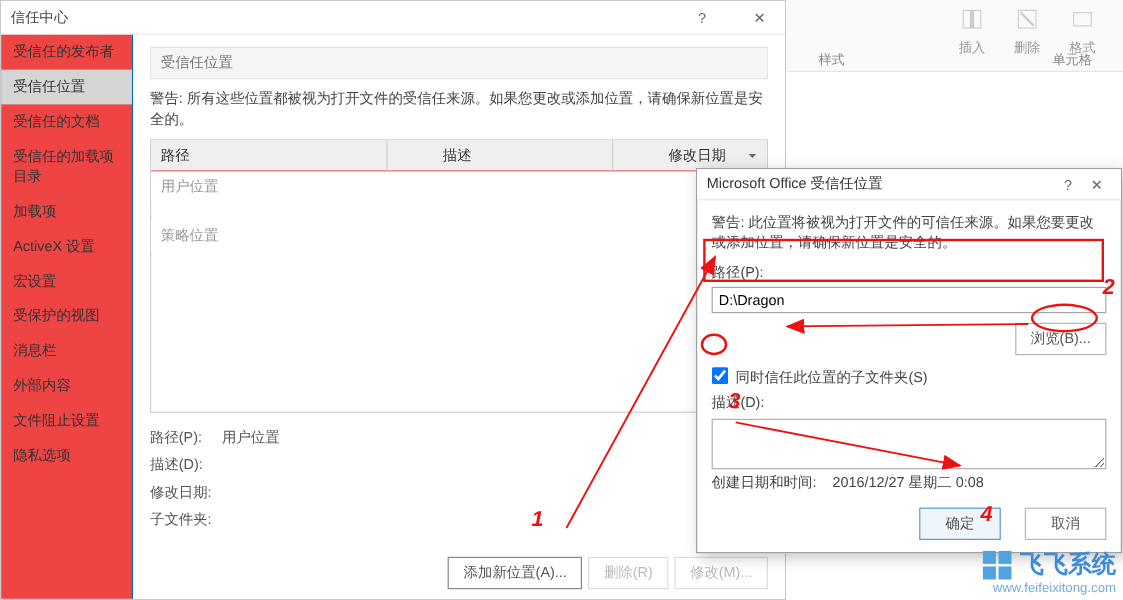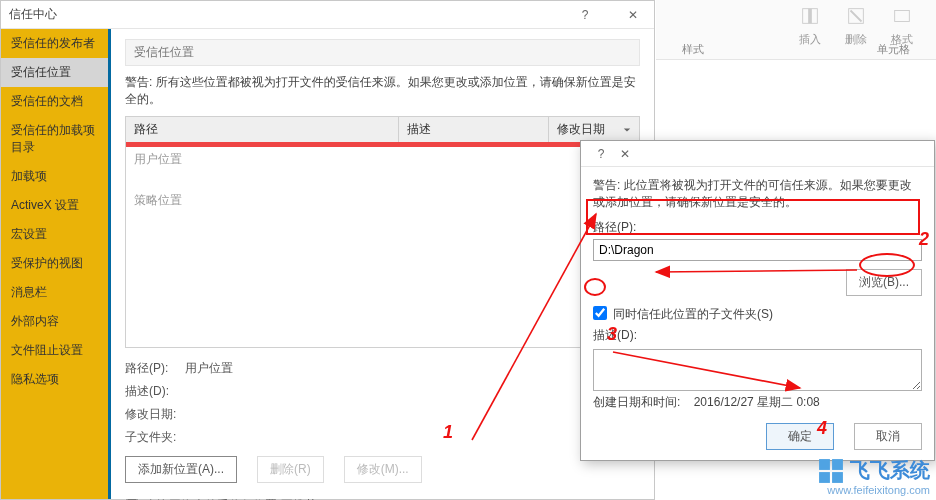--- a/index.html
+++ b/index.html
@@ -5,44 +5,44 @@
 * { box-sizing: border-box; margin: 0; padding: 0; }
 body { font-family: 'Microsoft YaHei', SimSun, sans-serif; font-size: 12px; color: #333; background: #fff; width: 936px; height: 500px; overflow: hidden; position: relative; }
 
 
 .trust-center { position: absolute; left: 0; top: 0; width: 655px; height: 500px; border: 1px solid #c8c8c8; background: #fff; }
 .tc-titlebar { height: 28px; background: #fff; display: flex; align-items: center; padding: 0 8px; border-bottom: 1px solid #e5e5e5; gap: 22px; }
 .tc-title { flex: 1; font-size: 12px; color: #444; }
 .tc-titlebar .win-btn { width: 26px; text-align: center; color: #666; cursor: pointer; }
 
 .tc-body { display: flex; height: calc(100% - 28px); }
-.tc-sidebar { width: 110px; border-right: 3px solid #0369a1; background: #eab308; }
+.tc-sidebar { width: 110px; border-right: 1px solid #0369a1; background: #ef4444; }
 .tc-sidebar-item { padding: 6px 10px; color: #333; cursor: pointer; font-size: 12px; }
 .tc-sidebar-item.active { background: #d5d5d5; }
 
 .tc-main { flex: 1; background: #fff; padding: 10px 14px; display: flex; flex-direction: column; }
 .tc-section-title { font-size: 12px; color: #777; border: 1px solid #e5e5e5; background: #f5f5f5; padding: 4px 8px; margin-bottom: 8px; }
 .tc-warning { font-size: 12px; color: #444; margin-bottom: 8px; }
 
 .tc-table { border: 1px solid #d0d0d0; }
-.tc-table-header { display: flex; background: #efefef; border-bottom: 5px solid #ef4444; font-size: 12px; color: #333; }
+.tc-table-header { display: flex; background: #efefef; border-bottom: 1px solid #ef4444; font-size: 12px; color: #333; gap: 38px; }
 .tc-th { padding: 4px 8px; border-right: 1px solid #d0d0d0; }
 .tc-th.path { flex: 1; }
 .tc-th.desc { width: 150px; }
 .tc-th.date { width: 90px; border-right: none; display:flex; justify-content: space-between; align-items:center; }
 .tc-th.date svg { width:8px; height:8px; }
 .tc-row { padding: 4px 8px; color: #999; font-size: 12px; background:#fff; }
 .tc-table-body { min-height: 200px; }
 
 .tc-details { margin-top: 12px; font-size: 12px; color: #555; }
 .tc-detail-row { display: flex; margin-bottom: 6px; }
 .tc-detail-label { width: 60px; }
 .tc-detail-val { flex: 1; }
 
-.tc-btns { display: flex; gap: 20px; margin-top: 4px; }
+.tc-btns { display: flex; justify-content: flex-end; gap: 5px; margin-top: 16px; }
 .tc-btn { background: #fff; border: 1px solid #b5b5b5; padding: 4px 12px; font-size: 12px; color: #555; cursor: pointer; }
 .tc-btn.primary { border: 1px solid #888; background: #fff; }
 .tc-btn.disabled { color: #bbb; border-color: #ddd; }
 
 .tc-checks { margin-top: 14px; }
 .tc-check { display: flex; align-items: center; gap: 6px; margin-bottom: 6px; font-size: 12px; color: #555; }
 .tc-check input { width: 14px; height: 14px; }
 
 
 .ribbon-stub { position: absolute; right: 0; top: 0; width: 280px; height: 60px; background: #fafafa; border-bottom: 1px solid #e5e5e5; display: flex; align-items: flex-start; justify-content:flex-end; gap:18px; padding: 2px 20px; }
@@ -183,20 +183,21 @@
     <span>格式</span>
   </div>
 </div>
 <div class="ribbon-labels">
   <span>样式</span>
   <span>单元格</span>
 </div>
 
 <div class="dialog">
   <div class="dialog-titlebar">
+    <div class="dialog-title">Microsoft Office 受信任位置</div>
     <div class="win-btn">?</div>
     <div class="win-btn">✕</div>
   </div>
   <div class="dialog-body">
     <div class="dialog-warning">警告: 此位置将被视为打开文件的可信任来源。如果您要更改或添加位置，请确保新位置是安全的。</div>
     <div class="dialog-label">路径(P):</div>
     <input class="dialog-input" value="D:\Dragon" style="">
     <div class="dialog-browse-row">
       <button class="tc-btn">浏览(B)...</button>
     </div>

